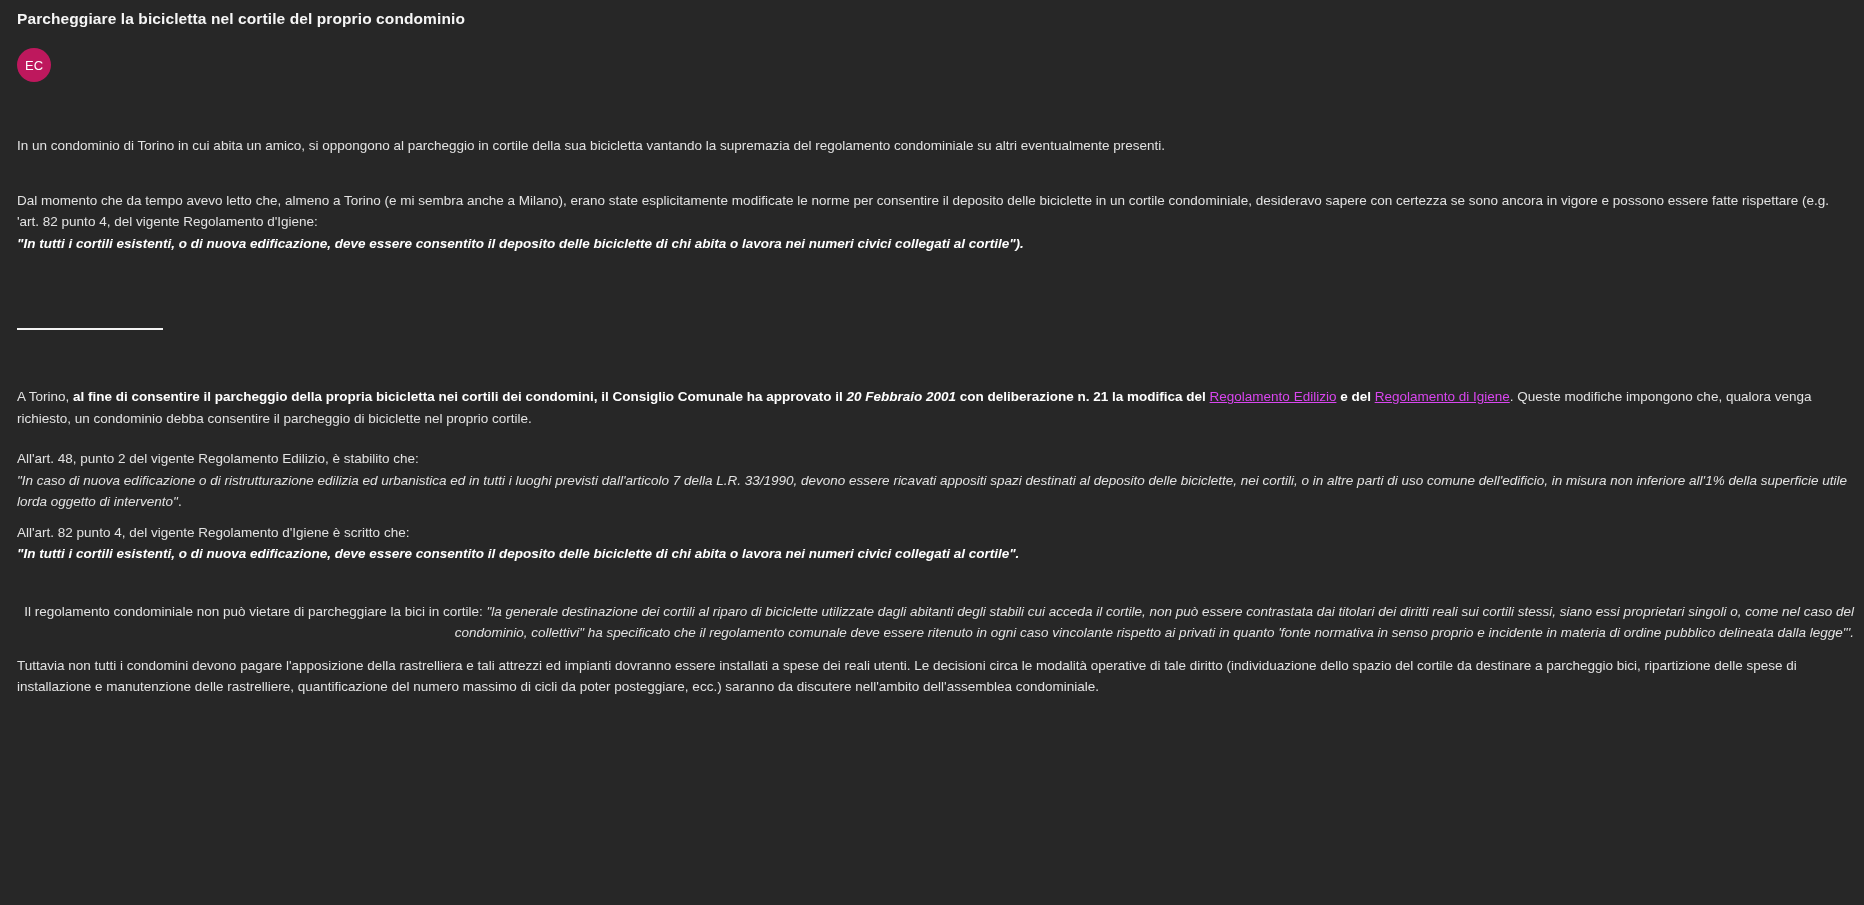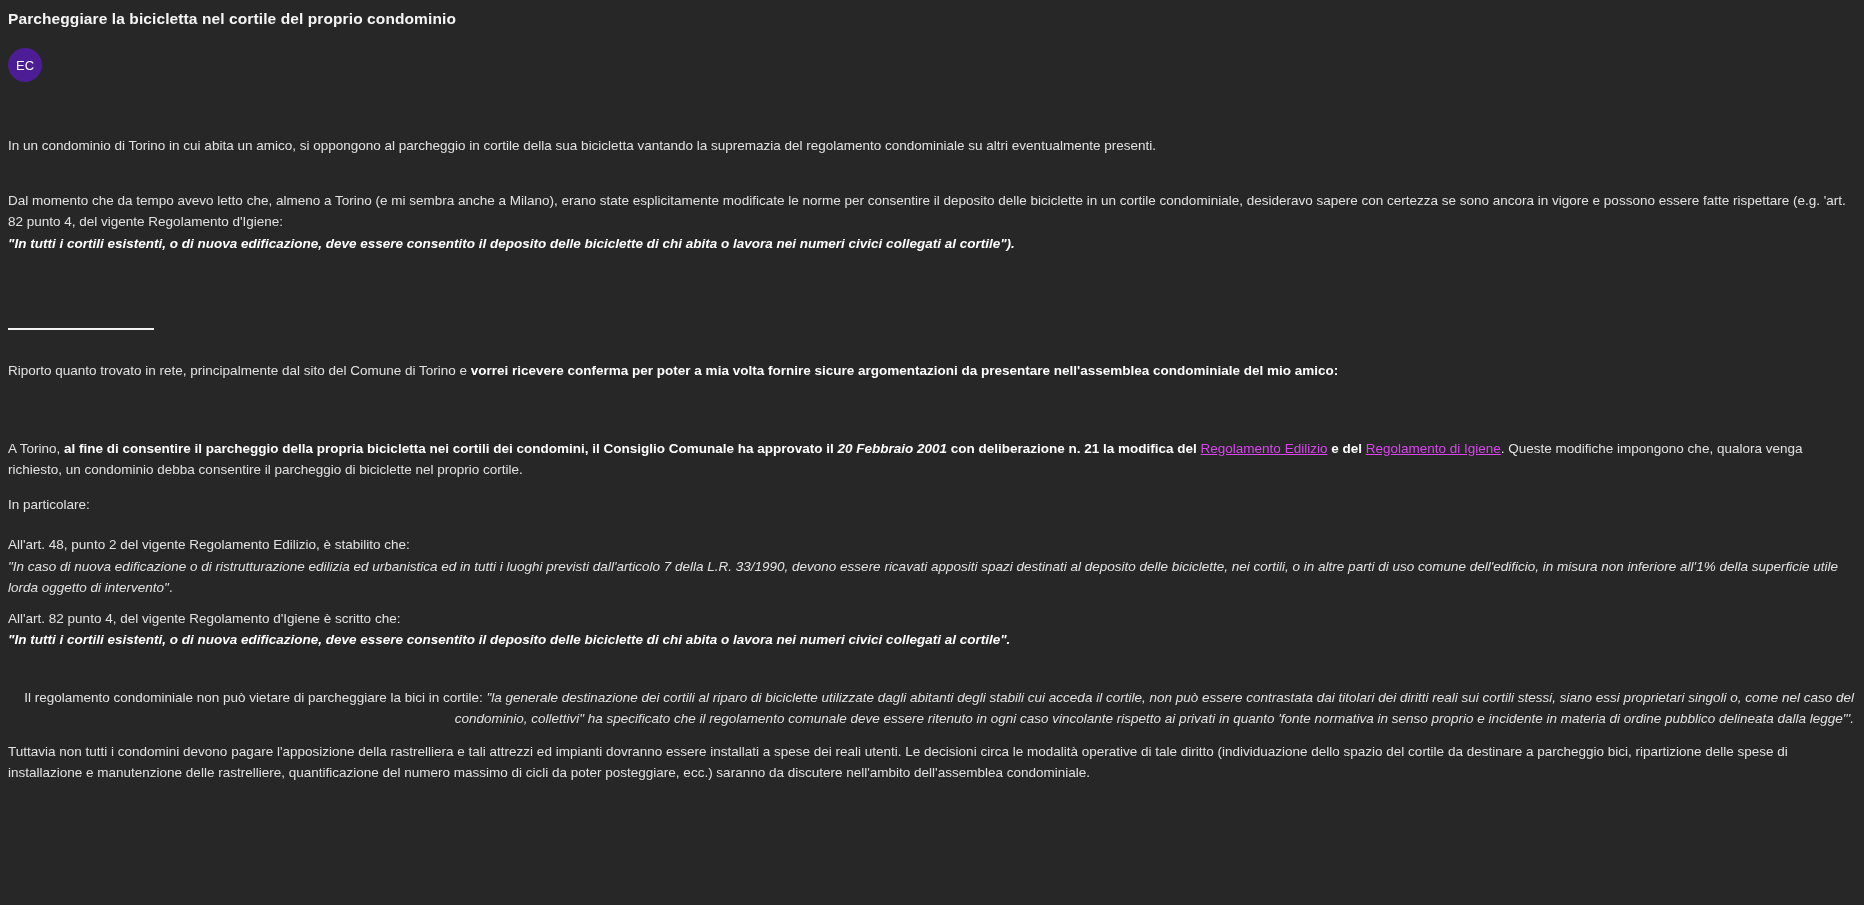--- a/index.html
+++ b/index.html
@@ -8,21 +8,21 @@
     background: #272727;
     font-family: "Liberation Sans", sans-serif;
   }
   body {
     width: 1864px;
     height: 905px;
     overflow: hidden;
     color: #e8e8e8;
   }
   .email-view {
-    padding: 8px 10px 0 8px;
+    padding: 8px 10px 0 17px;
     box-sizing: border-box;
     width: 100%;
     height: 100%;
   }
   .subject {
     font-size: 15.5px;
     font-weight: 700;
     color: #f5f5f5;
     margin: 0;
     padding-top: 2px;
@@ -30,21 +30,21 @@
   }
   .sender-row {
     display: flex;
     align-items: flex-start;
     margin-top: 20px;
   }
   .avatar {
     width: 34px;
     height: 34px;
     border-radius: 50%;
-    background: #4c1d95;
+    background: #be185d;
     color: #ffffff;
     font-size: 13px;
     display: flex;
     align-items: center;
     justify-content: center;
     flex: 0 0 auto;
     cursor: pointer;
   }
   .sender-info {
     margin-left: 12px;
@@ -117,27 +117,25 @@
 
 
   <div class="email-body">
 
     <p class="p1"><span>In un condominio di Torino in cui abita un amico, si oppongono al parcheggio in cortile della sua bicicletta vantando la supremazia del regolamento condominiale su altri eventualmente presenti.</span></p>
 
     <p class="p2"><span>Dal momento che da tempo avevo letto che, almeno a Torino (e mi sembra anche a Milano), erano state esplicitamente modificate le norme per consentire il deposito delle biciclette in un cortile condominiale, desideravo sapere con certezza se sono ancora in vigore e possono essere fatte rispettare (e.g. 'art. 82 punto 4, del vigente Regolamento d'Igiene:</span><br><span class="bi">"In tutti i cortili esistenti, o di nuova edificazione, </span><span class="bi u">deve essere consentito il deposito delle biciclette di chi abita o lavora nei numeri civici collegati al cortile</span><span class="bi">").</span></p>
 
     <div class="divider"></div>
 
-    <p class="p3"><span>Riporto quanto trovato in rete, principalmente dal sito del Comune di Torino e </span><span class="b">vorrei ricevere conferma per poter a mia volta fornire sicure argomentazioni da presentare nell'assemblea condominiale del mio amico:</span></p>
 
 
 
     <p class="p6"><span>A Torino, </span><span class="b">al fine di consentire il parcheggio della propria bicicletta nei cortili dei condomini, il Consiglio Comunale ha approvato il </span><span class="bi">20 Febbraio 2001</span><span class="b"> con deliberazione n. 21 la modifica del </span><a class="lnk b">Regolamento Edilizio</a><span class="b"> e del </span><a class="lnk b">Regolamento di Igiene</a><span>. Queste modifiche impongono che, qualora venga richiesto, un condominio debba consentire il parcheggio di biciclette nel proprio cortile.</span></p>
 
-    <p class="p7"><span>In particolare:</span></p>
 
     <p class="p8"><span>All'art. 48, punto 2 del vigente Regolamento Edilizio, è stabilito che:</span><br><span class="i">"In caso di nuova edificazione o di ristrutturazione edilizia ed urbanistica ed in tutti i luoghi previsti dall'articolo 7 della L.R. 33/1990, devono essere ricavati appositi spazi destinati al deposito delle biciclette, nei cortili, o in altre parti di uso comune dell'edificio, in misura non inferiore all'1% della superficie utile lorda oggetto di intervento"</span><span>.</span></p>
 
     <p class="p9"><span>All'art. 82 punto 4, del vigente Regolamento d'Igiene è scritto che:</span><br><span class="bi">"In tutti i cortili esistenti, o di nuova edificazione, </span><span class="bi u">deve essere consentito il deposito delle biciclette di chi abita o lavora nei numeri civici collegati al cortile</span><span class="bi">".</span></p>
 
     <p class="p10"><span>Il regolamento condominiale non può vietare di parcheggiare la bici in cortile: </span><span class="i">"la generale destinazione dei cortili al riparo di biciclette utilizzate dagli abitanti degli stabili cui acceda il cortile, non può essere contrastata dai titolari dei diritti reali sui cortili stessi, siano essi proprietari singoli o, come nel caso del condominio, collettivi" ha specificato che il regolamento comunale deve essere ritenuto in ogni caso vincolante rispetto ai privati in quanto 'fonte normativa in senso proprio e incidente in materia di ordine pubblico delineata dalla legge"'.</span></p>
 
     <p class="p11"><span>Tuttavia non tutti i condomini devono pagare l'apposizione della rastrelliera e tali attrezzi ed impianti dovranno essere installati a spese dei reali utenti. Le decisioni circa le modalità operative di tale diritto (individuazione dello spazio del cortile da destinare a parcheggio bici, ripartizione delle spese di installazione e manutenzione delle rastrelliere, quantificazione del numero massimo di cicli da poter posteggiare, ecc.) saranno da discutere nell'ambito dell'assemblea condominiale.</span></p>
 
   </div>

